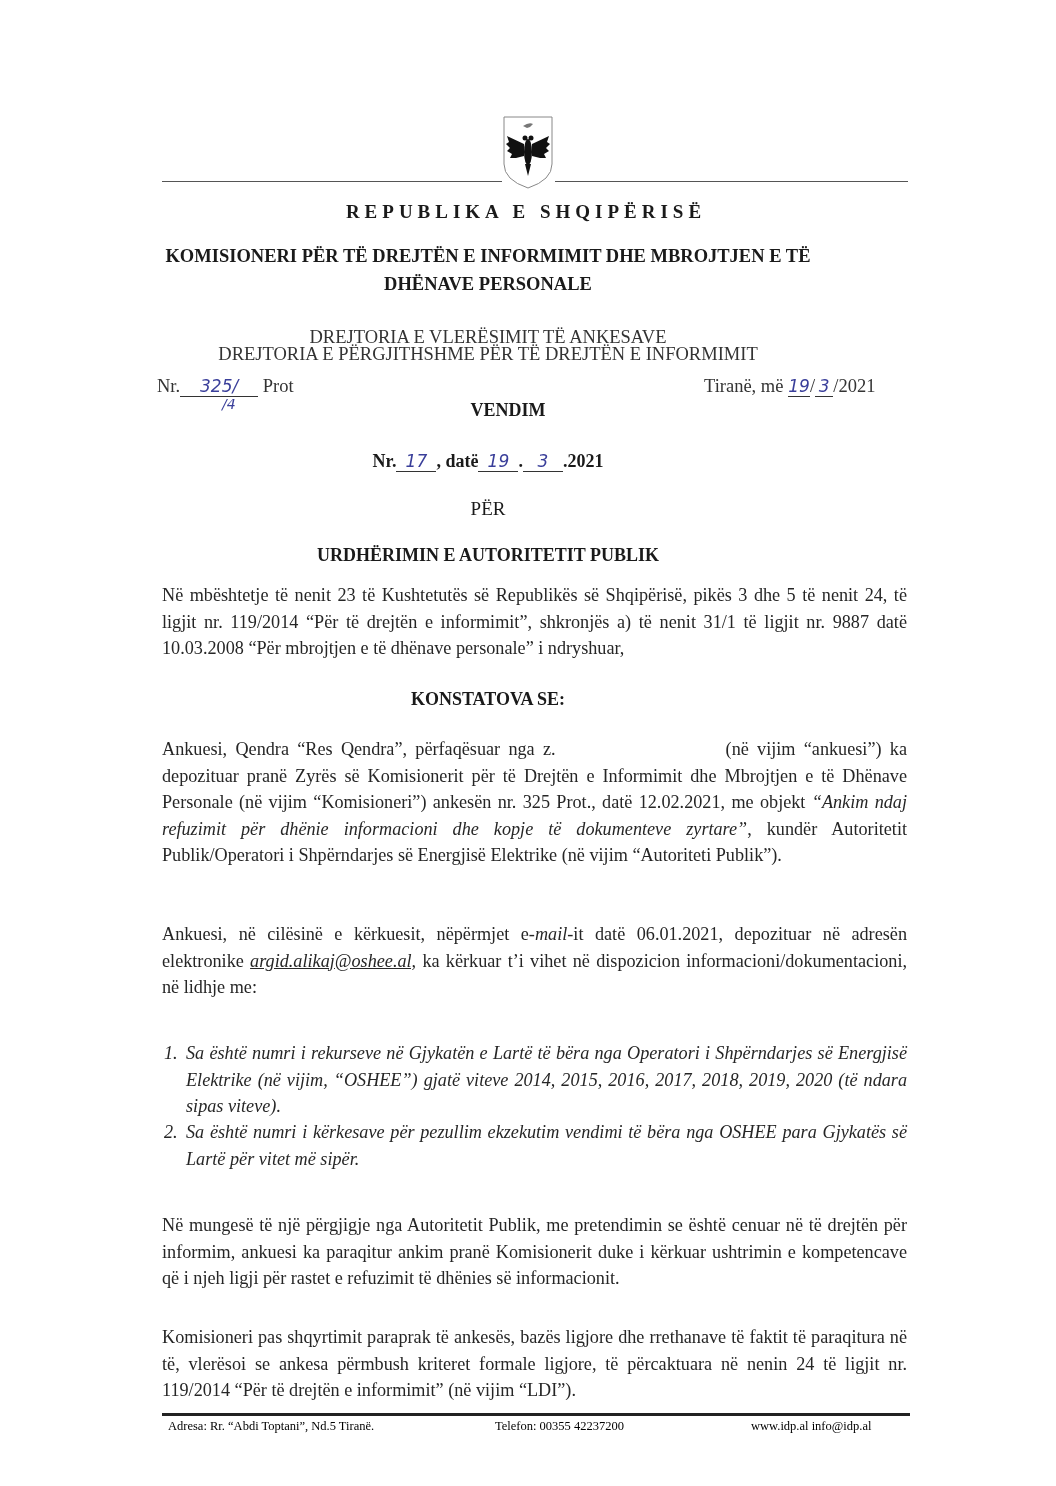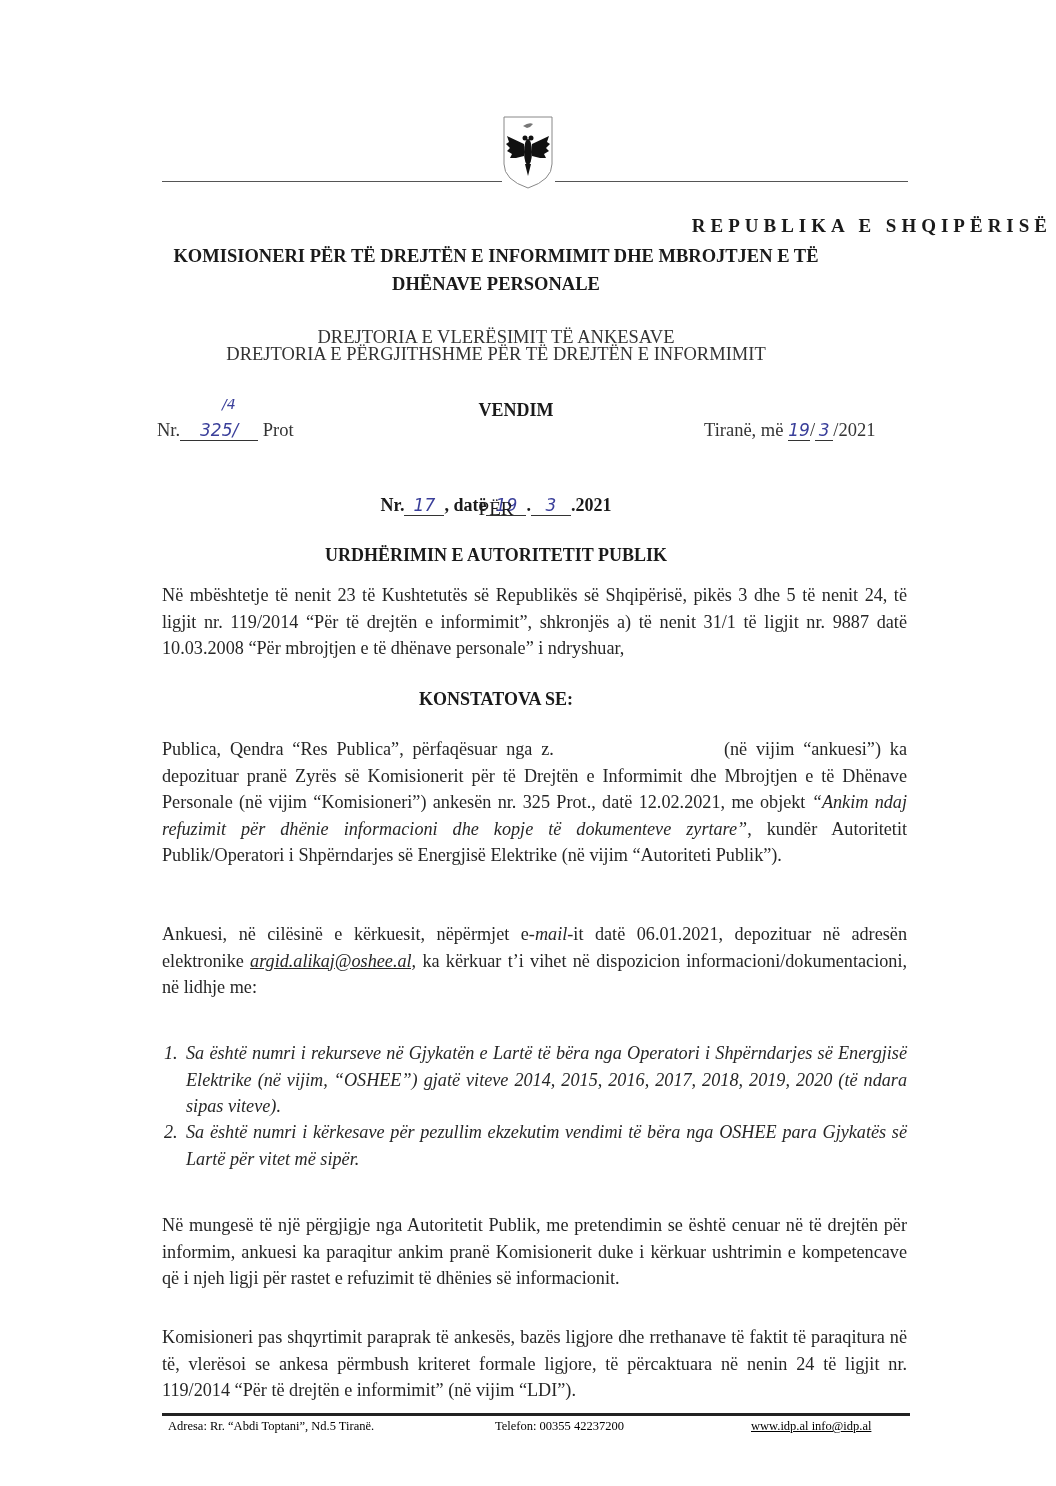--- a/index.html
+++ b/index.html
@@ -4,31 +4,31 @@
 <style>
   html, body { margin: 0; padding: 0; background: #ffffff; }
   body {
     width: 1056px; height: 1486px; position: relative; overflow: hidden;
     font-family: "Liberation Serif", "DejaVu Serif", serif; color: #1a1a1a;
   }
   .abs { position: absolute; }
   .emblem { left: 501px; top: 114px; width: 54px; height: 76px; }
   .hr-top-left { left: 162px; top: 181px; width: 340px; height: 1px; background: #555; }
   .hr-top-right { left: 555px; top: 181px; width: 353px; height: 1px; background: #555; }
-  .republika { left: 0; width: 1052px; top: 215px; text-align: right; font-weight: bold;
+  .republika { left: 0; width: 1052px; top: 201px; text-align: center; font-weight: bold;
     font-size: 19px; letter-spacing: 5px; }
-  .center-line { left: 12px; width: 968px; text-align: center; }
+  .center-line { left: 4px; width: 968px; text-align: center; }
   .komisioneri1 { top: 246px; font-size: 18.5px; font-weight: bold; }
   .komisioneri2 { top: 274px; font-size: 18.5px; font-weight: bold; }
   .drejtoria1 { top: 301px; font-size: 18.5px; color: #333; margin-top: 43px; }
   .drejtoria2 { top: 327px; font-size: 18.5px; color: #333; }
 
   .nr-prot { left: 157px; top: 376px; font-size: 18.5px; color: #333; }
   .hand { font-family: "DejaVu Sans", sans-serif; font-style: italic; color: #3a3f9a; font-size: 17px; }
-  .uline { display: inline-block; border-bottom: 1px solid #333; text-align: center; margin-top: 44px; }
+  .uline { display: inline-block; border-bottom: 1px solid #333; text-align: center; }
   .slash-sub { left: 222px; top: 396px; font-size: 14px; }
   .tirane { left: 704px; top: 376px; font-size: 18.5px; color: #333; }
 
   .vendim { top: 400px; font-size: 18px; font-weight: bold; margin-left: 20px; }
   .nr-date { top: 451px; font-size: 18px; font-weight: bold; }
   .per { top: 498px; font-size: 19px; font-weight: normal; }
   .urdherim { top: 545px; font-size: 18px; font-weight: bold; }
 
   .para { left: 162px; width: 745px; font-size: 18.2px; line-height: 26.5px; text-align: justify; color: #262626; }
   .p1 { top: 582px; }
@@ -41,21 +41,21 @@
   .l2 { top: 1119px; }
   .list-item { display: flex; text-align: justify; }
   .list-num { width: 22px; flex: none; padding-left: 2px; }
   .p4 { top: 1212px; }
   .p5 { top: 1324px; }
 
   .hr-bottom { left: 162px; top: 1413px; width: 748px; height: 3px; background: #222; }
   .footer { top: 1419px; font-size: 12.5px; color: #000000; }
   .f-addr { left: 168px; }
   .f-tel { left: 495px; }
-  .f-web { left: 751px; text-decoration: underline; }
+  .f-web { left: 751px; }
 </style>
 </head>
 <body>
 
 <svg class="abs emblem" viewBox="0 0 54 76">
   <path d="M3 3 H51 V50 Q51 66 27 74 Q3 66 3 50 Z" fill="#fff" stroke="#888" stroke-width="1"></path>
   <path d="M22 12 q6 -4 10 -2 q-2 3 -6 4 z" fill="#777"></path>
   <g fill="#111">
     <ellipse cx="27" cy="38" rx="4" ry="13"></ellipse>
     <path d="M23 30 L6 22 L8 28 L5 30 L9 34 L6 37 L11 40 L9 44 L15 44 L23 42 Z"></path>
@@ -89,21 +89,21 @@
 <div class="abs center-line nr-date">
   <span>Nr.</span><span class="uline hand" style="width:40px;font-weight:normal">17</span><span>, datë</span><span class="uline hand" style="width:40px;font-weight:normal">19</span>.<span class="uline hand" style="width:40px;font-weight:normal">3</span><span>.2021</span>
 </div>
 <div class="abs center-line per">PËR</div>
 <div class="abs center-line urdherim">URDHËRIMIN E AUTORITETIT PUBLIK</div>
 
 <div class="abs para p1">Në mbështetje të nenit 23 të Kushtetutës së Republikës së Shqipërisë, pikës 3 dhe 5 të nenit 24, të ligjit nr. 119/2014 “Për të drejtën e informimit”, shkronjës a) të nenit 31/1 të ligjit nr. 9887 datë 10.03.2008 “Për mbrojtjen e të dhënave personale” i ndryshuar,</div>
 <div class="abs center-line konstatova">KONSTATOVA SE:</div>
 
 <div class="abs para p2">
-  <span>Publica, Qendra “Res Publica”, përfaqësuar nga z.</span><span style="display:inline-block;width:170px"></span><span>(në vijim “ankuesi”) ka depozituar pranë Zyrës së Komisionerit për të Drejtën e Informimit dhe Mbrojtjen e të Dhënave Personale (në vijim “Komisioneri”) ankesën nr. 325 Prot., datë 12.02.2021, me objekt</span>
+  <span>Ankuesi, Qendra “Res Qendra”, përfaqësuar nga z.</span><span style="display:inline-block;width:170px"></span><span>(në vijim “ankuesi”) ka depozituar pranë Zyrës së Komisionerit për të Drejtën e Informimit dhe Mbrojtjen e të Dhënave Personale (në vijim “Komisioneri”) ankesën nr. 325 Prot., datë 12.02.2021, me objekt</span>
   <em>“Ankim ndaj refuzimit për dhënie informacioni dhe kopje të dokumenteve zyrtare”</em><span>, kundër Autoritetit Publik/Operatori i Shpërndarjes së Energjisë Elektrike (në vijim “Autoriteti Publik”).</span>
 </div>
 
 <div class="abs para p3">
   <span>Ankuesi, në cilësinë e kërkuesit, nëpërmjet e-</span><em>mail</em><span>-it datë 06.01.2021, depozituar në adresën elektronike</span>
   <span class="email">argid.alikaj@oshee.al,</span>
   <span>ka kërkuar t’i vihet në dispozicion informacioni/dokumentacioni, në lidhje me:</span>
 </div>
 
 <div class="abs list l1">

